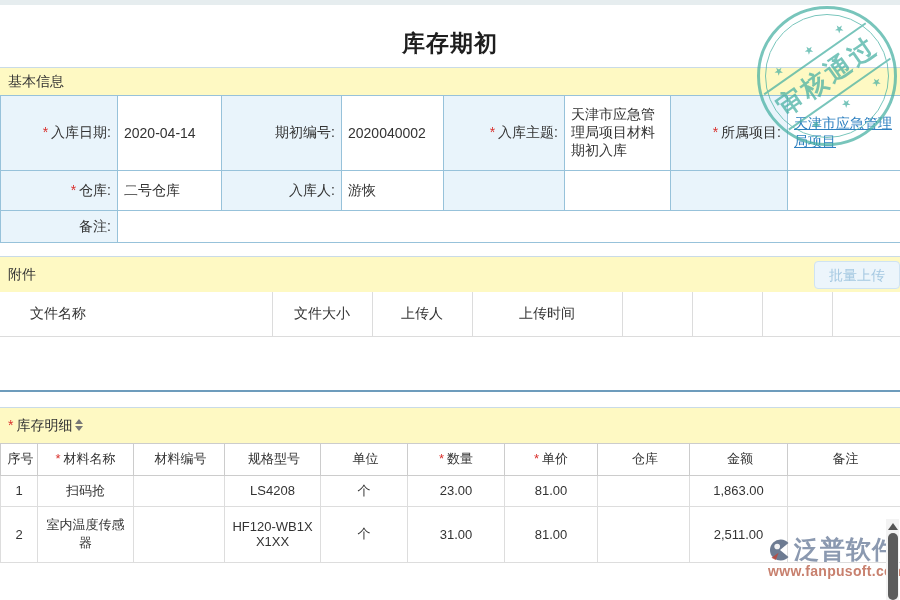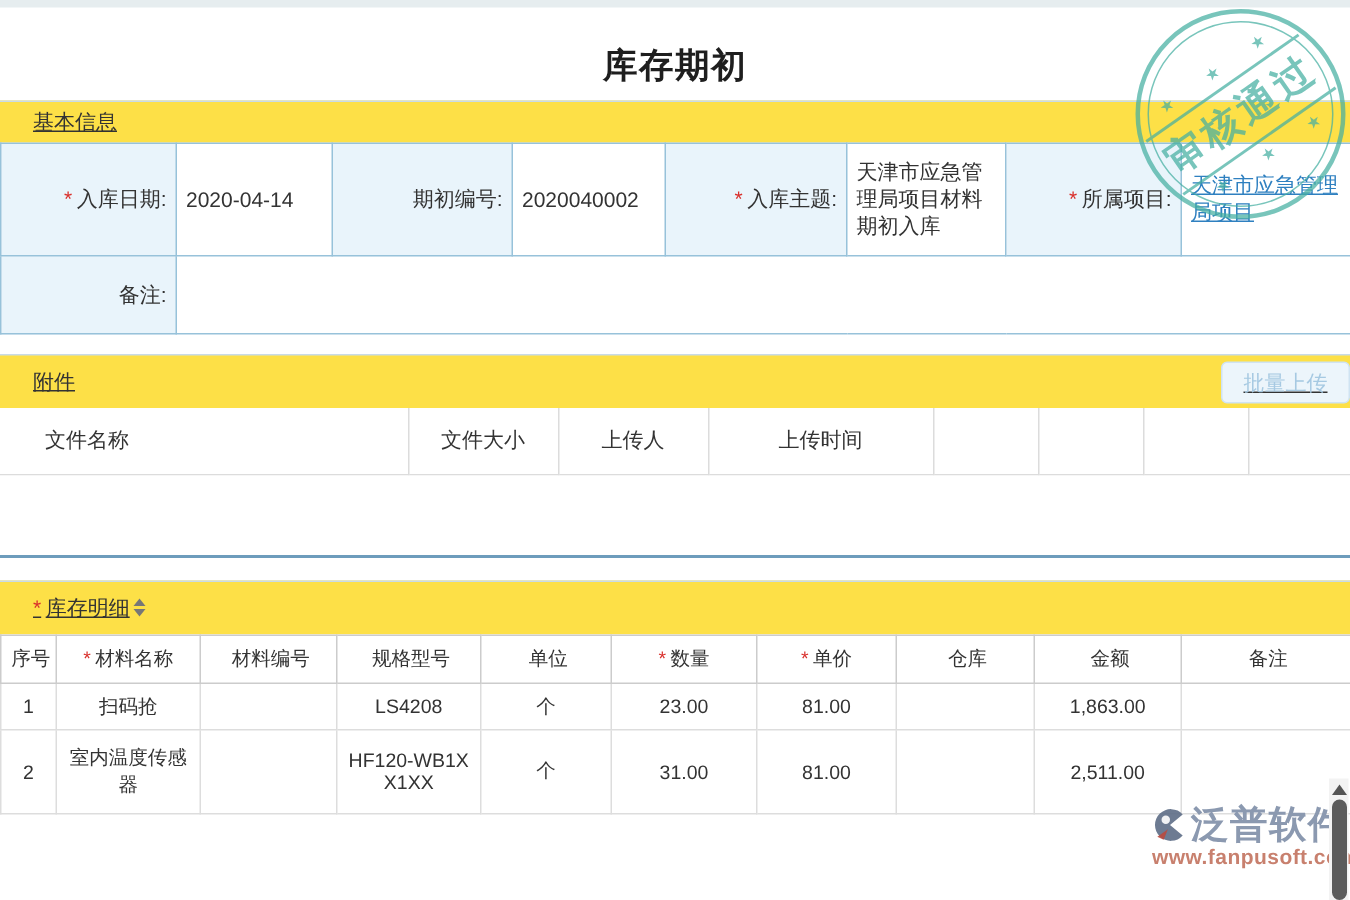--- a/index.html
+++ b/index.html
@@ -9,35 +9,35 @@
     background:#fff; color:#333;
     font-family:"Liberation Sans","DejaVu Sans",sans-serif;
     font-size:14px;
   }
   .topbar { height:5px; background:#e6edef; }
   .page-title {
     margin:0; padding-top:23px; height:34px; text-align:center;
     font-size:23px; font-weight:bold; color:#1e1e1e; letter-spacing:1px;
   }
   .section-bar {
-    background:#fde047; border-top:1px solid #c9dbe7;
-    height:28px; line-height:27px; padding-left:22px; color:#333;text-decoration:underline;
+    background:#fef9c3; border-top:1px solid #c9dbe7;
+    height:28px; line-height:27px; padding-left:8px; color:#333;
   }
   .section-bar.tall { height:36px; line-height:35px; display:flex; align-items:center; }
   .req { color:#d9302c; margin-right:3px; }
 
   
   .basic-bar { margin-top:28px; }
   table.form { width:900px; border-collapse:collapse; table-layout:fixed; }
   table.form td { border:1px solid #97c2da; padding:4px 6px; font-size:14px; }
   td.flabel { background:#e9f4fb; text-align:right; color:#333; }
   td.fvalue { background:#fff; text-align:left; word-break:break-all; }
   tr.r1 td { height:75px; }
   tr.r2 td { height:40px; }
-  tr.r3 td { height:52px; }
+  tr.r3 td { height:32px; }
   a.plink { color:#2f80c0; text-decoration:underline; cursor:pointer; }
 
   
   .attach-bar { margin-top:13px;justify-content:space-between; }
   .btn-upload {
     display:inline-block; margin-left:12px; padding:4px 14px;
     background:#ecf5fb; border:1px solid #cfe3f2; border-radius:4px;
     color:#a6c9e2; font-size:14px; line-height:18px; cursor:pointer;
   }
   table.attach { width:900px; border-collapse:collapse; table-layout:fixed; }
@@ -130,20 +130,30 @@
     <td class="flabel"><span class="req">*</span><span>入库日期:</span></td>
     <td class="fvalue">2020-04-14</td>
     <td class="flabel"><span class="req"></span><span>期初编号:</span></td>
     <td class="fvalue">2020040002</td>
     <td class="flabel"><span class="req">*</span><span>入库主题:</span></td>
     <td class="fvalue">天津市应急管理局项目材料期初入库</td>
     <td class="flabel"><span class="req">*</span><span>所属项目:</span></td>
     <td class="fvalue">
       <a class="plink">天津市应急管理局项目</a>
     </td>
+  </tr>
+  <tr class="r2">
+    <td class="flabel"><span class="req">*</span><span>仓库:</span></td>
+    <td class="fvalue">二号仓库</td>
+    <td class="flabel"><span class="req"></span><span>入库人:</span></td>
+    <td class="fvalue">游恢</td>
+    <td class="flabel"></td>
+    <td class="fvalue"></td>
+    <td class="flabel"></td>
+    <td class="fvalue"></td>
   </tr>
   <tr class="r3">
     <td class="flabel"><span class="req"></span><span>备注:</span></td>
     <td class="fvalue" colspan="7"></td>
   </tr>
 </tbody>
   </table>
 
 <div class="section-bar tall attach-bar">
   <span>附件</span>

